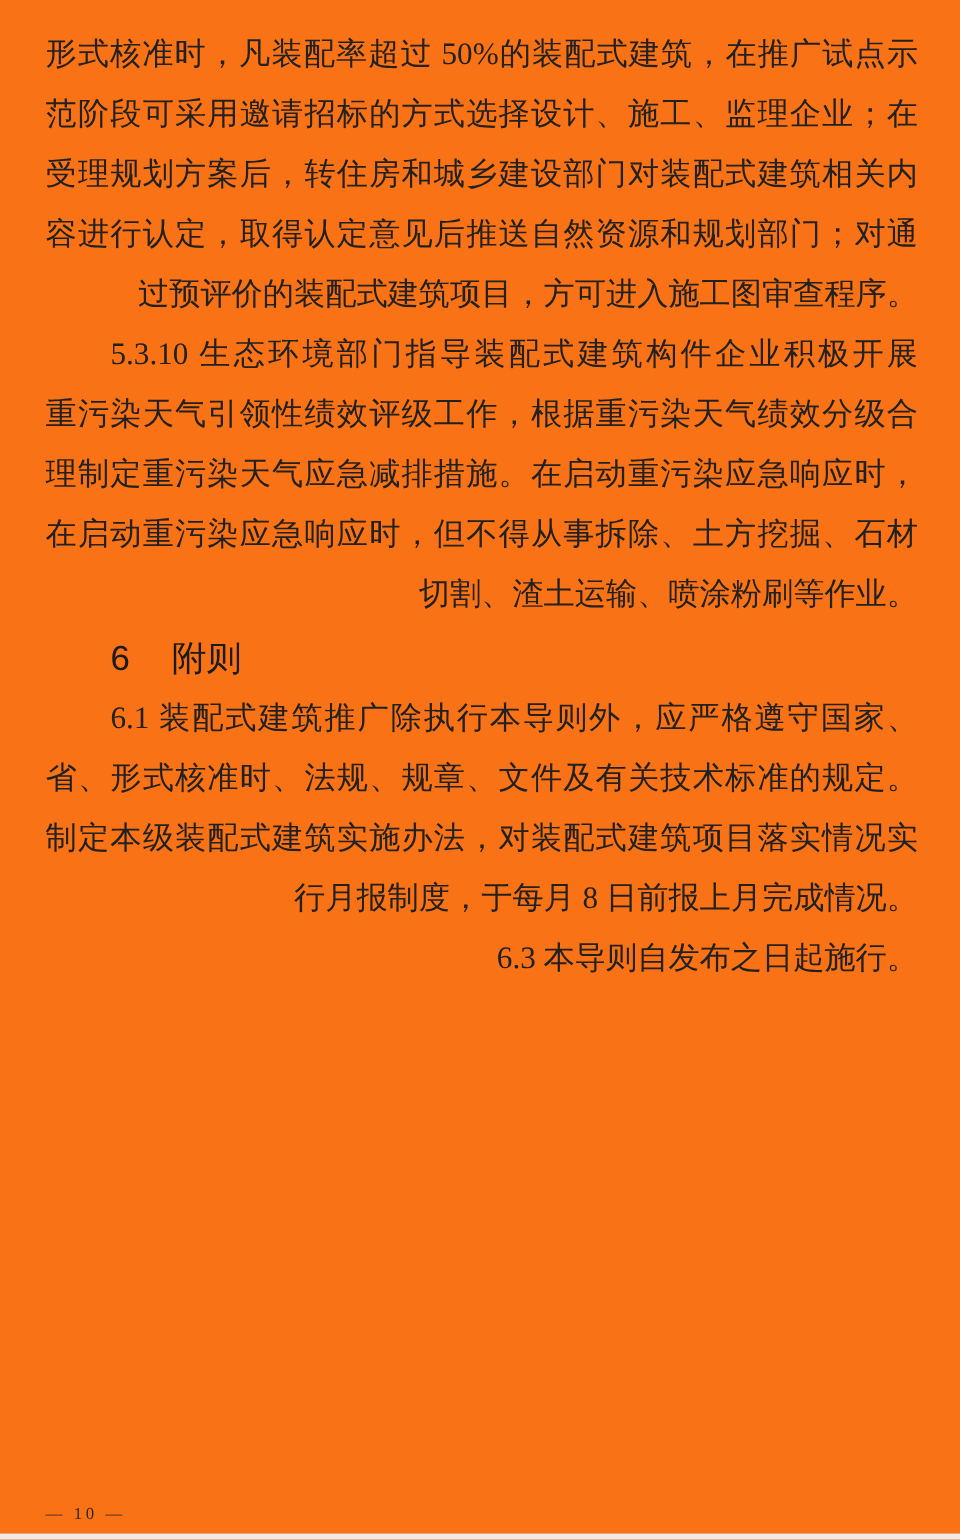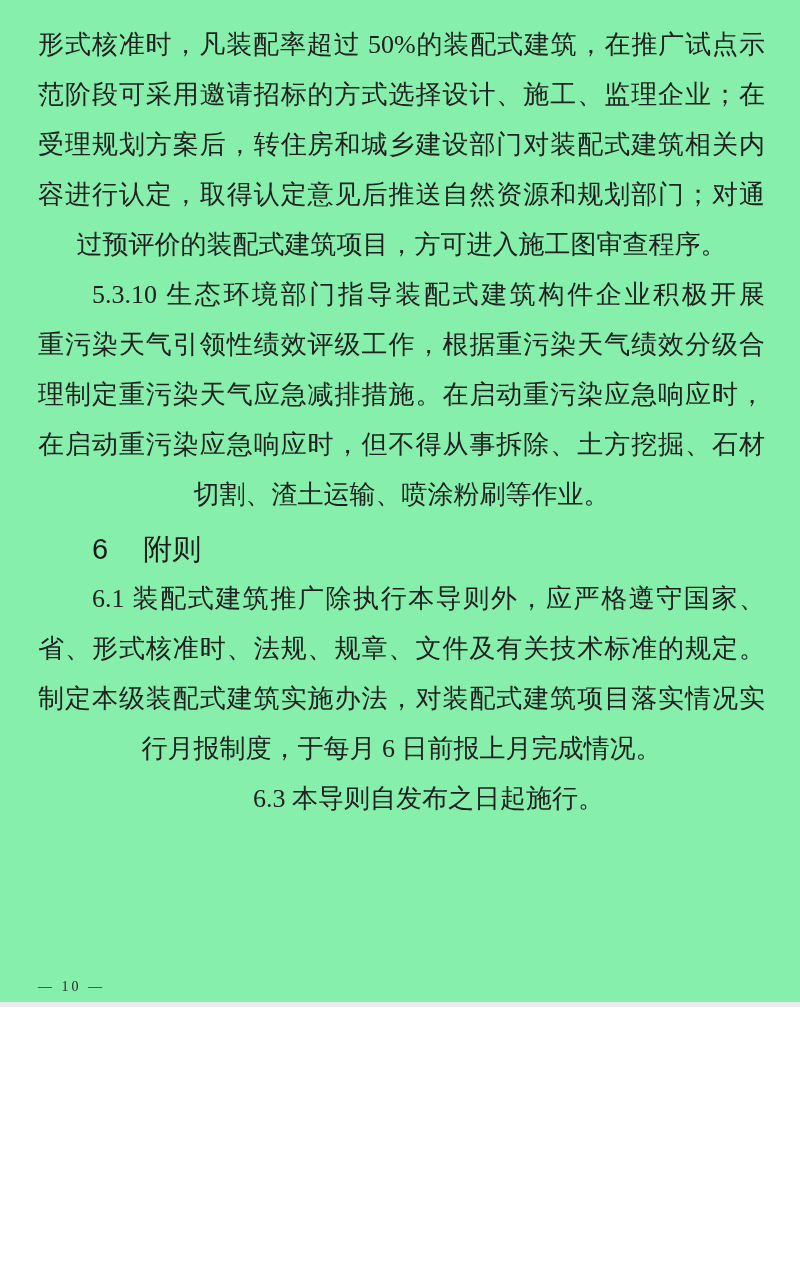--- a/index.html
+++ b/index.html
@@ -1,35 +1,35 @@
 <!DOCTYPE html>
 <html><head>
 <meta charset="utf-8">
 <style>
   html, body { margin: 0; padding: 0; }
   .page {
     position: relative;
     width: 800px;
-    height: 1007px;
-    background: #86efac;
+    height: 1283px;
+    background: #f97316;
     color: #212121;
     font-family: "Liberation Serif", "DejaVu Serif", serif;
     overflow: hidden;
   }
   .content {
     position: absolute;
     top: 20px;
     left: 38px;
     right: 35px;
   }
   .ln {
     margin: 0;
     font-size: 26px;
     line-height: 50px;
-    text-align: center;
+    text-align: right;
     white-space: normal;
   }
   .ln.fill {
     text-align: justify;
     text-align-last: justify;
   }
   .ln.indent { text-indent: 54px; }
   .sp-before { margin-top: 5px; }
   .heading {
     margin: 4px 0 0 0;
@@ -73,19 +73,19 @@
     <p class="ln">切割、渣土运输、喷涂粉刷等作业。</p>
 
     <h2 class="heading">
       <span class="num">6</span>
       <span class="ttl">附则</span>
     </h2>
 
     <p class="ln fill indent">6.1 装配式建筑推广除执行本导则外，应严格遵守国家、</p>
     <p class="ln fill">省、形式核准时、法规、规章、文件及有关技术标准的规定。</p>
     <p class="ln fill">制定本级装配式建筑实施办法，对装配式建筑项目落实情况实</p>
-    <p class="ln">行月报制度，于每月 6 日前报上月完成情况。</p>
+    <p class="ln">行月报制度，于每月 8 日前报上月完成情况。</p>
     <p class="ln indent">6.3 本导则自发布之日起施行。</p>
   </main>
 
   <div class="footer">— 10 —</div>
   <div class="page-edge"></div>
 </div>
 
 </body></html>

